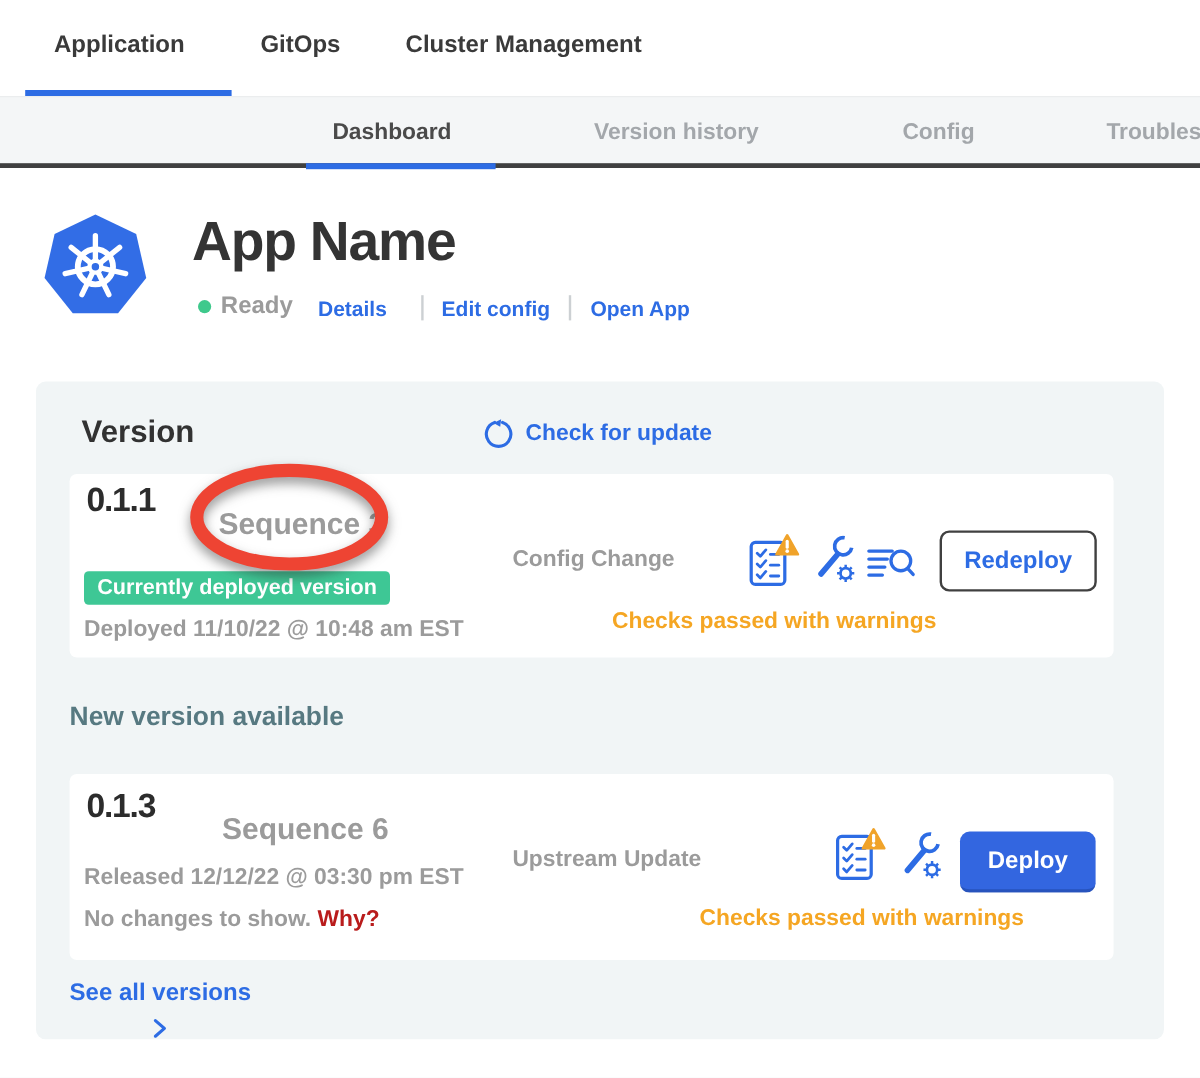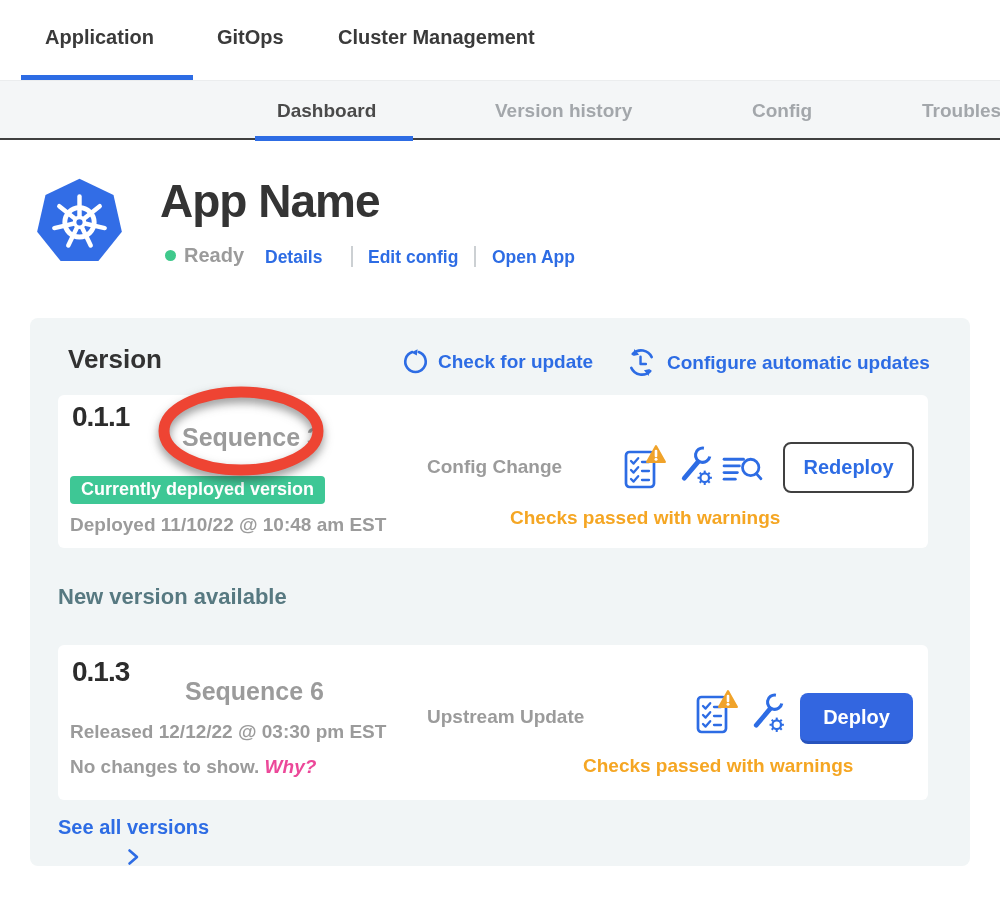--- a/index.html
+++ b/index.html
@@ -6,21 +6,21 @@
   body { background:#fff; font-family:"Liberation Sans","DejaVu Sans",sans-serif; }
   .page { position:relative; width:1000px; height:898px; background:#fff; overflow:hidden; }
 
   
   .topnav { position:absolute; left:0; top:0; width:1000px; height:80px; background:#fff; }
   .topnav-item { position:absolute; top:26px; font-size:20px; font-weight:700; color:#3a3a3a; cursor:pointer; }
   .topnav-underline { position:absolute; left:21px; top:75px; width:172px; height:5px; background:#2d6ce4; }
 
   
   .subnav { position:absolute; left:0; top:80px; width:1000px; height:60px; background:#f4f6f7;
-            border-top:1px solid #ebedee; border-bottom:2px solid #404040; }
+            border-top:1px solid #ebedee; border-bottom:4px solid #404040; }
   .subnav-item { position:absolute; top:19px; font-size:19px; font-weight:700; color:#a3a7ab; cursor:pointer; white-space:nowrap; }
   .subnav-item.active { color:#4a4a4a; }
   .subnav-underline { position:absolute; left:255px; top:55px; width:158px; height:5px; background:#2d6ce4; }
 
   
   .logo { position:absolute; left:35px; top:176px; width:89px; height:89px; }
   .app-title { position:absolute; left:160px; top:174px; font-size:46px; font-weight:800; color:#343434; letter-spacing:-1px; }
   .status-dot { position:absolute; left:165px; top:250px; width:11px; height:11px; border-radius:50%; background:#3fc98c; }
   .status-text { position:absolute; left:184px; top:244px; font-size:20px; font-weight:600; color:#9b9b9b; }
   .hdr-link { position:absolute; top:247px; font-size:17.5px; font-weight:700; color:#2d6ce4; cursor:pointer; }
@@ -50,21 +50,21 @@
   .btn-redeploy { position:absolute; left:725px; top:47px; width:131px; height:51px; background:#fff;
                   border:2px solid #404040; border-radius:8px; color:#2d6ce4; font-size:20px; font-weight:700;
                   font-family:inherit; cursor:pointer; }
   .btn-deploy { position:absolute; left:742px; top:48px; width:113px; height:51px; background:#3366e0;
                 border:none; border-bottom:3px solid #2753bd; border-radius:8px; color:#fff; font-size:20px;
                 font-weight:700; font-family:inherit; cursor:pointer; }
 
   .new-ver-heading { position:absolute; left:28px; top:266px; font-size:22px; font-weight:700; color:#577981; }
 
   .no-changes { position:absolute; left:12px; top:111px; font-size:19px; font-weight:600; color:#9b9b9b; white-space:nowrap; }
-  .why-link { color:#ec4899; font-weight:700; cursor:pointer;font-style:italic; }
+  .why-link { color:#b91c1c; font-weight:700; cursor:pointer; }
 
   .see-all { position:absolute; left:28px; top:498px; display:flex; align-items:center; gap:9px;
              font-size:20px; font-weight:700; color:#2d6ce4; cursor:pointer;flex-direction:column; }
 
   .icon { position:absolute; }
   .annotation-ellipse { position:absolute; left:88px; top:-17px; width:190px; height:106px; z-index:5;
                         filter:drop-shadow(0 5px 5px rgba(45,45,45,0.5)); pointer-events:none; }
 </style>
 </head>
 <body>
@@ -113,32 +113,20 @@
     <div class="card-heading">Version</div>
 
     <div class="card-action act-check">
       <svg width="27" height="27" viewBox="0 0 28 28">
         <path d="M 10.6,4.2 A 10.6,10.6 0 1 0 17.4,4.2" fill="none" stroke="#2d6ce4" stroke-width="2.7" stroke-linecap="round"></path>
         <polygon points="9.6,4.6 16.2,1.4 15.4,7.8" fill="#2d6ce4"></polygon>
       </svg>
       <span class="lbl">Check for update</span>
     </div>
 
-    <div class="card-action act-auto">
-      <svg width="33" height="33" viewBox="0 0 34 34">
-        <g fill="none" stroke="#2d6ce4" stroke-width="2.7" stroke-linecap="round">
-          <path d="M 27.5,11.5 A 12,12 0 0 0 8,8.2"></path>
-          <path d="M 6.5,22.5 A 12,12 0 0 0 26,25.8"></path>
-          <path d="M 16,11 L 16,18.5 L 21.5,18.5" stroke-width="2.5" stroke-linejoin="round"></path>
-        </g>
-        <polygon points="9.6,3.2 8.4,10.2 14.5,9.0" fill="#2d6ce4"></polygon>
-        <polygon points="24.4,30.8 25.6,23.8 19.5,25.0" fill="#2d6ce4"></polygon>
-      </svg>
-      <span class="lbl">Configure automatic updates</span>
-    </div>
 
     <div class="vrow row1">
       <div class="ver-num" style="left:14px; top:6px;">0.1.1</div>
       <div class="ver-seq" style="left:124px; top:28px;">Sequence 3</div>
 
       <svg class="annotation-ellipse" viewBox="0 0 190 106">
         <ellipse cx="95" cy="53" rx="77" ry="39" fill="none" stroke="#ee4433" stroke-width="11"></ellipse>
       </svg>
 
       <div class="deployed-badge">Currently deployed version</div>

